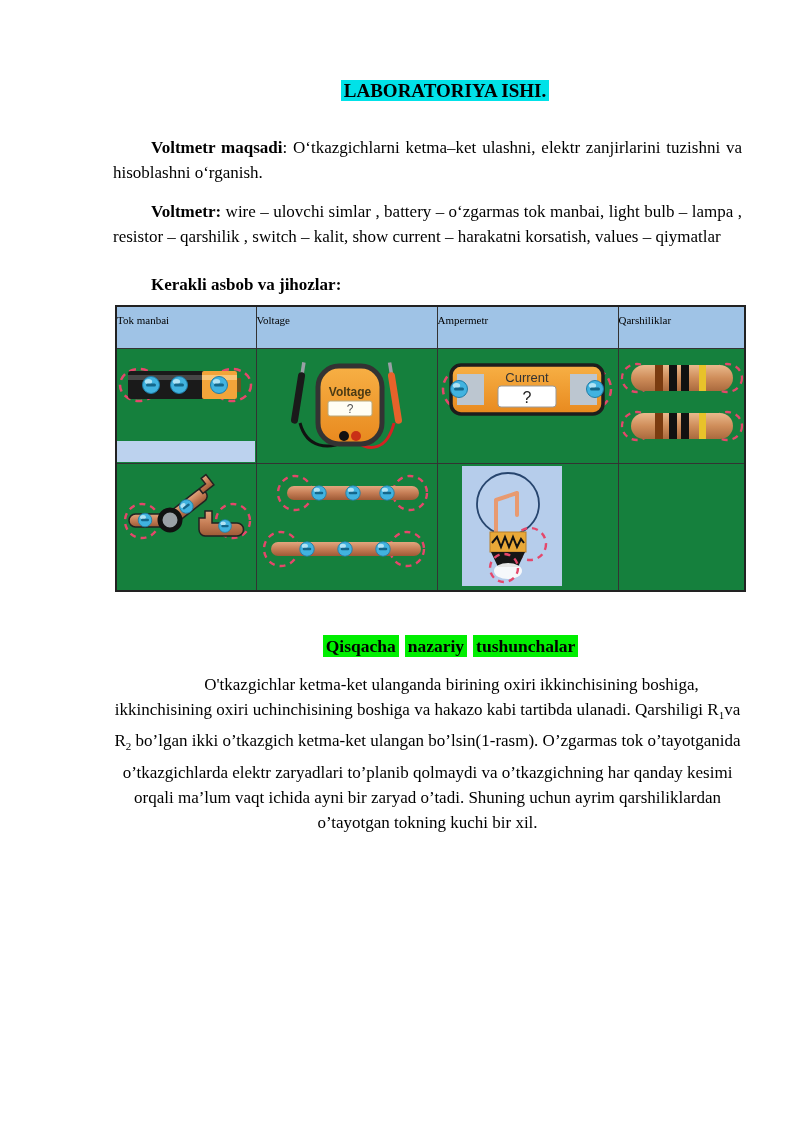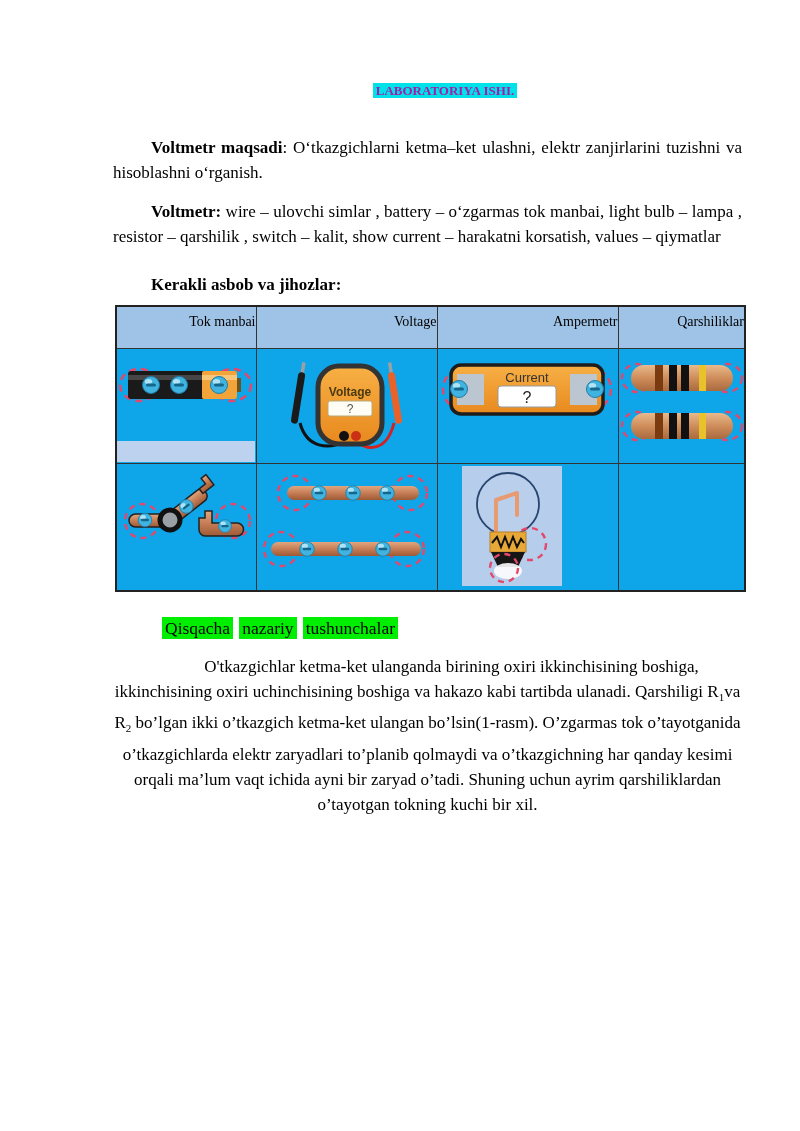--- a/index.html
+++ b/index.html
@@ -6,52 +6,52 @@
   html,body { background:#ffffff; }
   body {
     width:800px; height:1131px; position:relative; overflow:hidden;
     font-family:"Liberation Serif", serif; color:#000;
   }
   .page { position:relative; width:800px; height:1131px; background:#fff; }
 
   
   .title-block {
     margin-top:79px; text-align:center; padding-left:90px;
-    font-weight:bold; font-size:13px; line-height:23px; color:#a21caf;
+    font-weight:bold; font-size:19px; line-height:23px; color:#000000;
   }
   .title-block .hl { background:#00E2E8; padding:0 3px; }
 
   
   .content { margin-left:113px; margin-right:58px; }
   p.body { font-size:17px; line-height:25px; }
   .p-purpose  { margin-top:33px; text-indent:38px; text-align:justify; }
   .p-glossary { margin-top:14px; text-indent:38px; text-align:justify; }
   .p-equip    { margin-top:23px; text-indent:38px; font-weight:bold; }
   b.lead { font-weight:bold; }
 
   
   table.equip {
     margin-top:8px; margin-left:2px;
     border-collapse:collapse; table-layout:fixed; width:629px;
     border:2px solid #222;
   }
   table.equip td { border:1px solid #333; overflow:hidden; }
   td.hdr {
-    background:#9FC3E6; height:42px; font-size:14px;
-    text-align:right; vertical-align:top; padding-top:7px; color:#000;
-  }
-  td.img { background:#0ea5e9; padding:0; vertical-align:top; }
+    background:#9FC3E6; height:42px; font-size:11px;
+    text-align:left; vertical-align:top; padding-top:7px; color:#000;
+  }
+  td.img { background:#15803d; padding:0; vertical-align:top; }
   td.img svg { display:block; }
   .r1 td.img { height:115px; }
   .r2 td.img { height:128px; }
 
   
   .green-heading {
-    margin-top:24px; text-align:left; padding-left:46px;
-    font-weight:normal; font-size:17.5px; line-height:25px;
+    margin-top:42px; text-align:center; padding-left:46px;
+    font-weight:bold; font-size:17.5px; line-height:25px;
   }
   .green-heading span { background:#00EE00; padding:1px 3px; margin:0 3px; }
   .p-theory { margin-top:13px; text-indent:48px; text-align:center; }
   .p-theory sub { font-size:11px; }
 
   svg text { font-family:"Liberation Sans", sans-serif; }
 </style>
 </head>
 <body>
 

